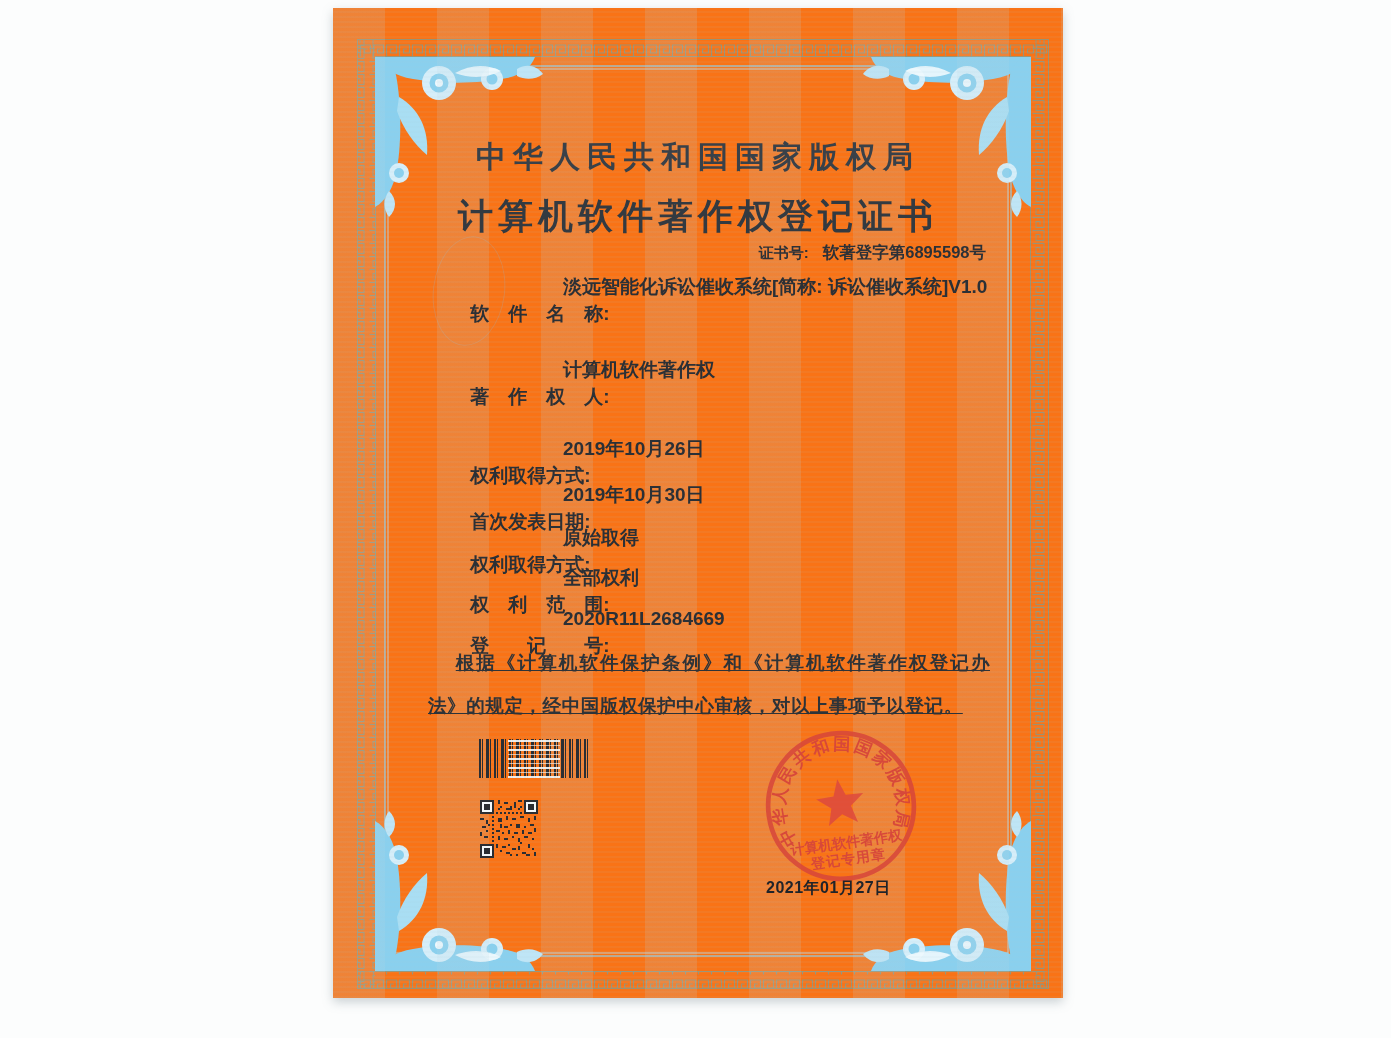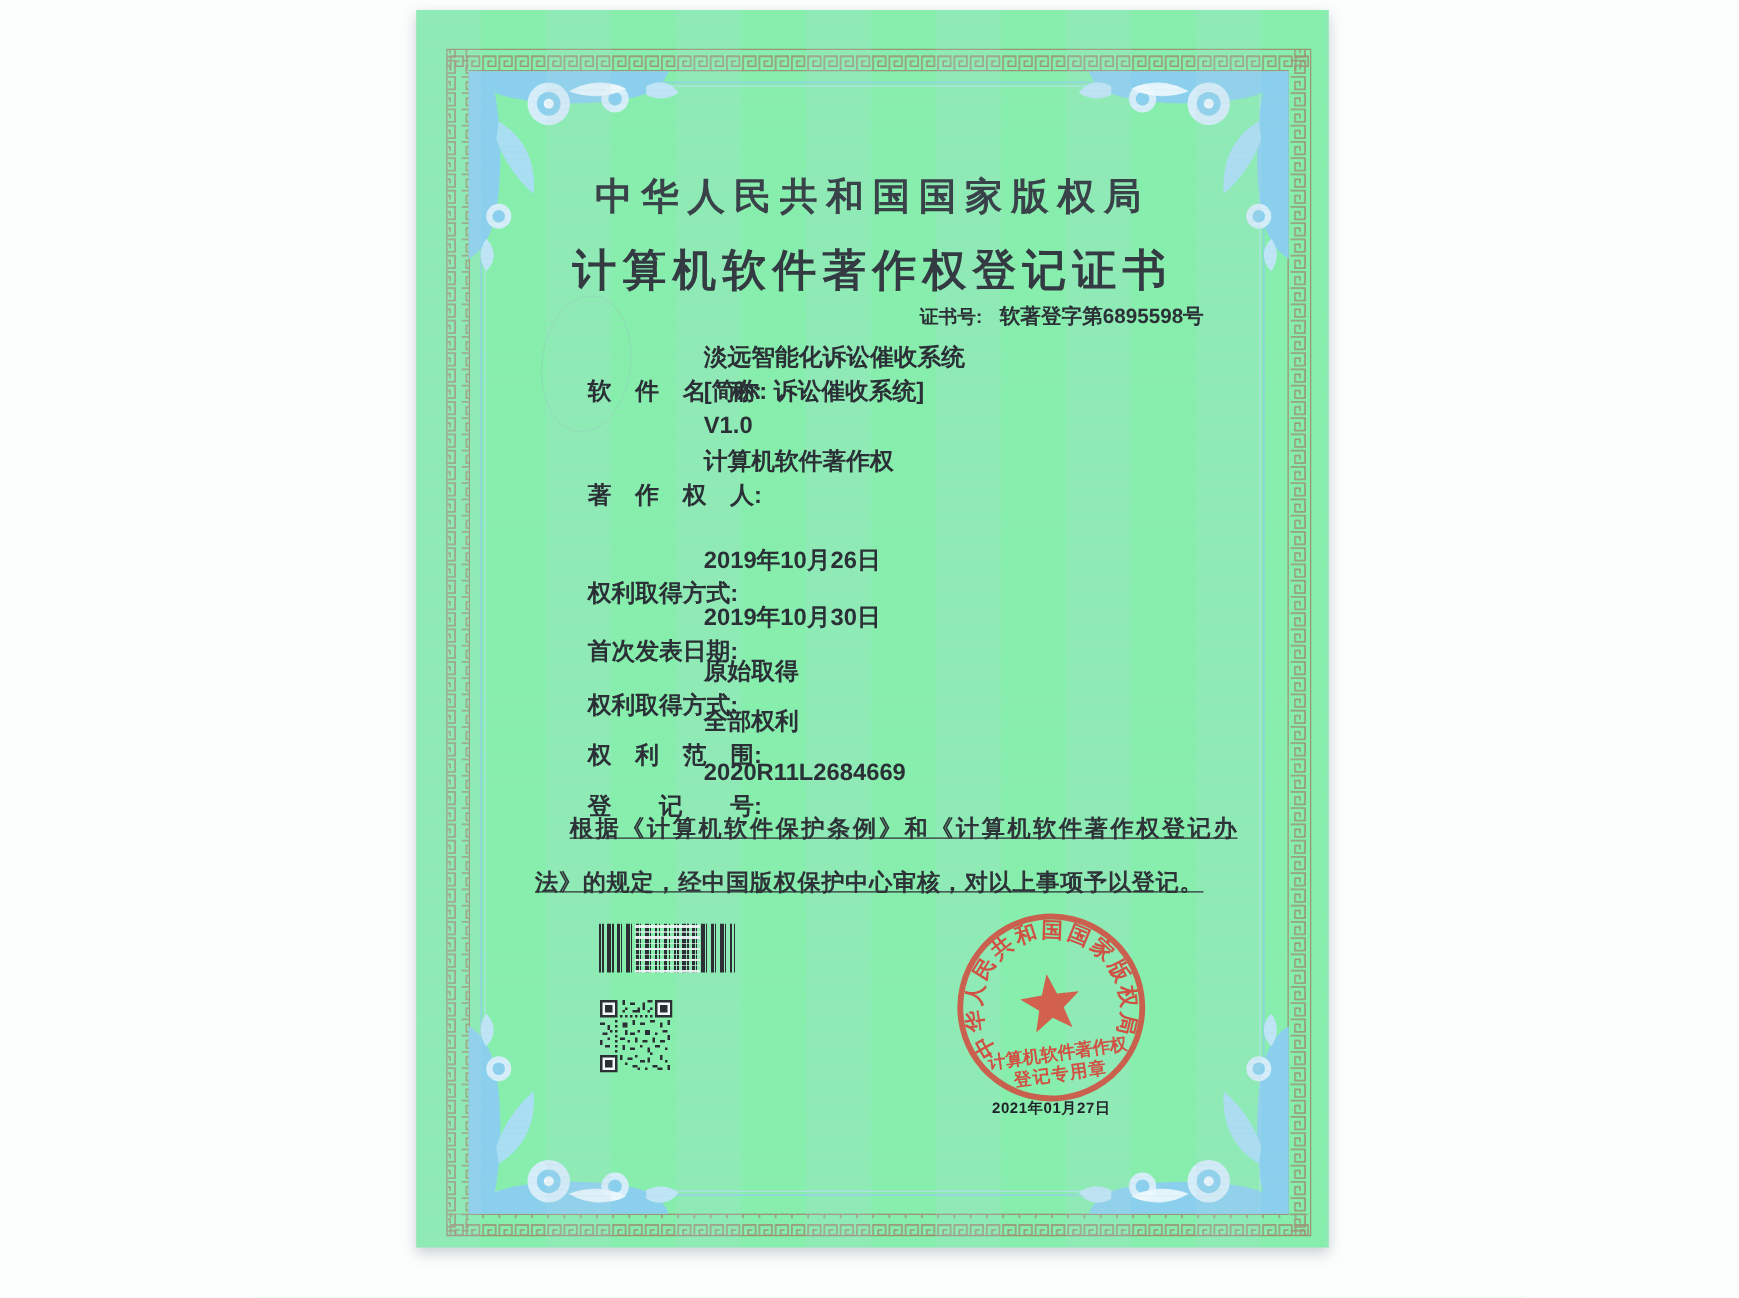--- a/index.html
+++ b/index.html
@@ -1,46 +1,46 @@
 <!DOCTYPE html>
 <html><head>
 <meta charset="utf-8">
 <style>
   html,body{margin:0;padding:0;background:#fdfdfd;}
   .scene{position:relative;width:1391px;height:1038px;background:#fcfdfd;overflow:hidden;
          font-family:"Liberation Sans","DejaVu Sans",sans-serif;}
   .paper{position:absolute;left:333px;top:8px;width:730px;height:990px;
-         background:#86efac;box-shadow:0 4px 10px rgba(110,125,135,.35);}
+         background:#f97316;box-shadow:0 4px 10px rgba(110,125,135,.35);}
   
   .paper::before{content:"";position:absolute;inset:0;z-index:3;pointer-events:none;
      background:
        repeating-linear-gradient(0deg, rgba(165,200,212,.07) 0 2px, rgba(255,255,255,0) 2px 5px),
        repeating-linear-gradient(90deg, rgba(185,214,226,.16) 0 52px, rgba(255,255,255,0) 52px 104px);}
   .border-svg{position:absolute;left:0;top:0;z-index:1;}
   .content{position:absolute;inset:0;z-index:4;color:#2e3338;}
   .title{position:absolute;left:40px;top:129px;width:650px;text-align:center;
          font-size:30px;font-weight:bold;letter-spacing:7px;color:#394149;}
   .subtitle{position:absolute;left:40px;top:185px;width:650px;text-align:center;
          font-size:35px;font-weight:bold;letter-spacing:5px;color:#333a41;}
-  .certno{position:absolute;right:100px;top:234px;font-size:15px;font-weight:bold;color:#2c3137;text-align:center;}
+  .certno{position:absolute;right:77px;top:234px;font-size:15px;font-weight:bold;color:#2c3137;text-align:center;}
   .certno .cv{font-size:16.5px;margin-left:14px;}
   .row{position:absolute;left:95px;font-size:19px;font-weight:bold;line-height:27px;white-space:pre;}
   .row .lab{display:inline-block;color:#2b3036;text-align:center;}
-  .row .val{position:absolute;left:135px;top:0;display:flex;flex-direction:column;white-space:pre;color:#2b3036;}
+  .row .val{position:absolute;left:135px;top:0;display:flex;white-space:pre;color:#2b3036;}
   .statement{position:absolute;left:95px;top:633px;width:562px;font-size:18.5px;font-weight:600;
          line-height:43px;letter-spacing:.6px;text-align:justify;text-indent:1.5em;color:#2e3338;margin:0;text-decoration:underline;}
   .barcode{position:absolute;left:146px;top:731px;width:110px;height:39px;
      background-image:
        repeating-linear-gradient(0deg, rgba(242,247,249,.92) 0 2px, rgba(242,247,249,0) 2px 5px, rgba(242,247,249,.65) 5px 6px, rgba(242,247,249,0) 6px 9px),
        repeating-linear-gradient(90deg,#2b2e33 0 2px,transparent 2px 3px,#2b2e33 3px 4px,transparent 4px 7px,#2b2e33 7px 10px,transparent 10px 11px,#2b2e33 11px 12px,transparent 12px 15px);
      background-size:52px 100%,auto;background-position:29px 0,0 0;background-repeat:no-repeat,repeat;}
   .qrcode{position:absolute;left:147px;top:792px;width:58px;height:58px;}
   .seal{position:absolute;left:430px;top:720px;width:156px;height:156px;transform:rotate(-8deg);opacity:.93;}
-  .seal-date{position:absolute;left:433px;top:870px;width:150px;text-align:center;
-     font-size:12px;font-weight:bold;color:#20242a;letter-spacing:.5px;}
+  .seal-date{position:absolute;left:433px;top:870px;width:150px;text-align:left;
+     font-size:16px;font-weight:bold;color:#20242a;letter-spacing:.5px;}
   .watermark{position:absolute;left:100px;top:228px;width:70px;height:108px;border-radius:50%;
      border:1px solid rgba(160,178,192,.25);transform:rotate(7deg);z-index:2;}
 </style>
 </head>
 <body>
 
 <div class="scene">
   <div class="paper">
 
     <svg class="border-svg" width="730" height="990" viewBox="0 0 730 990">

